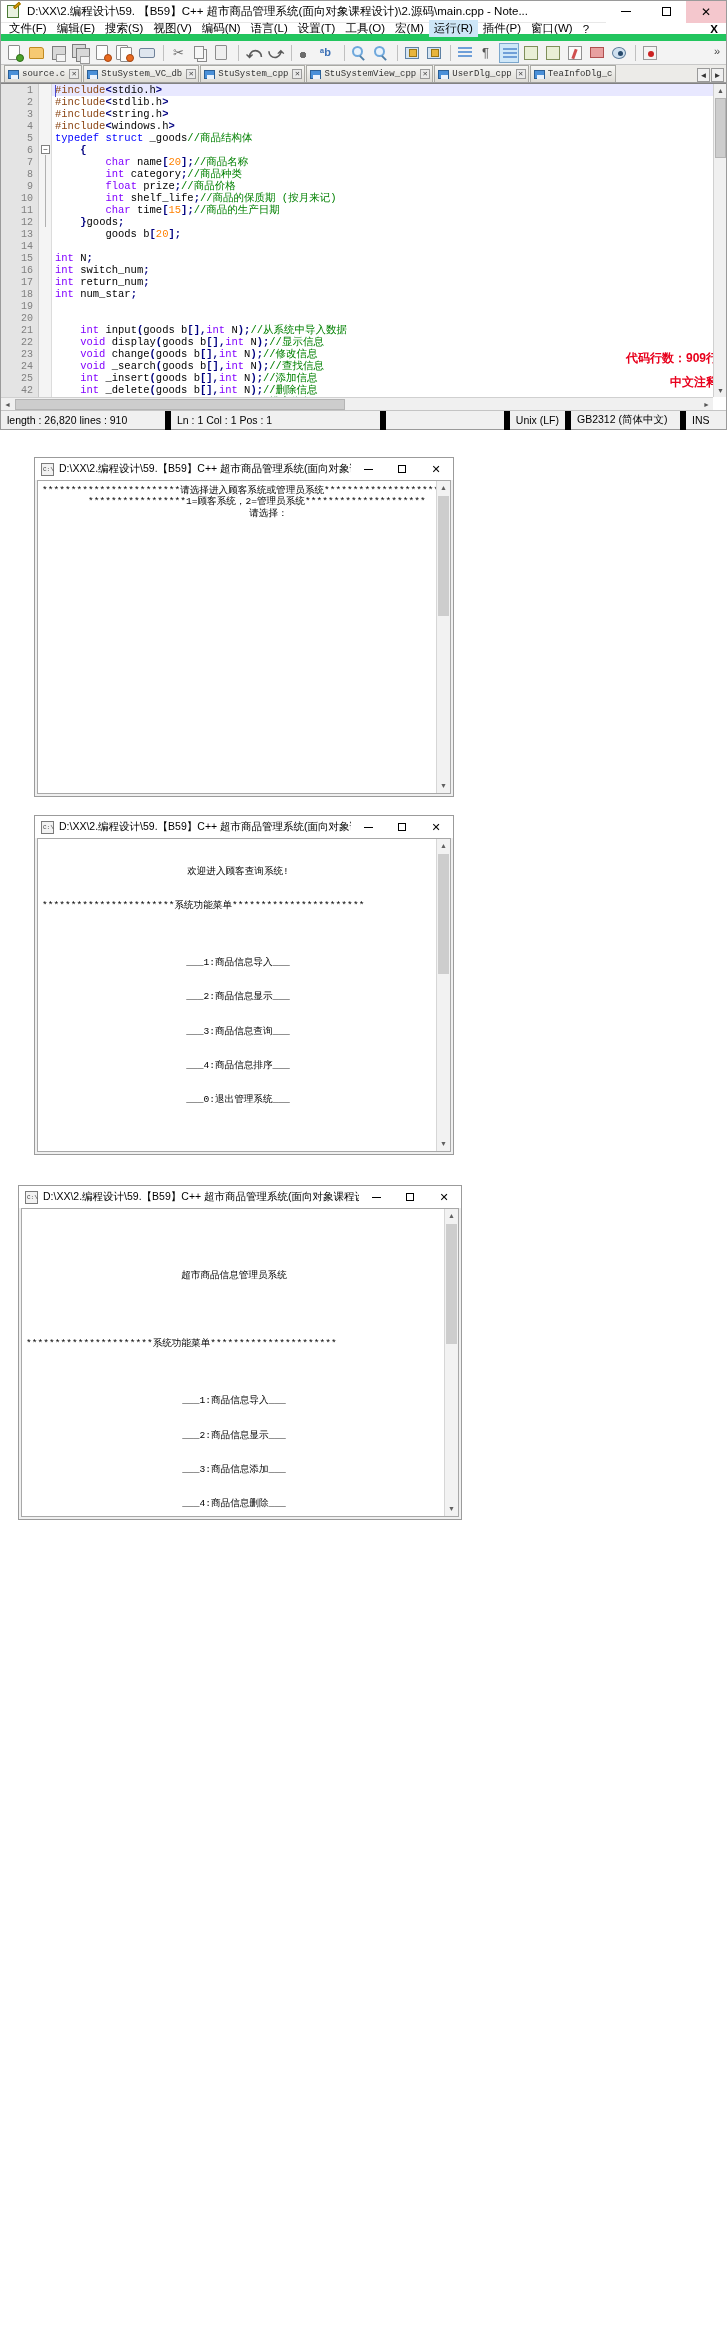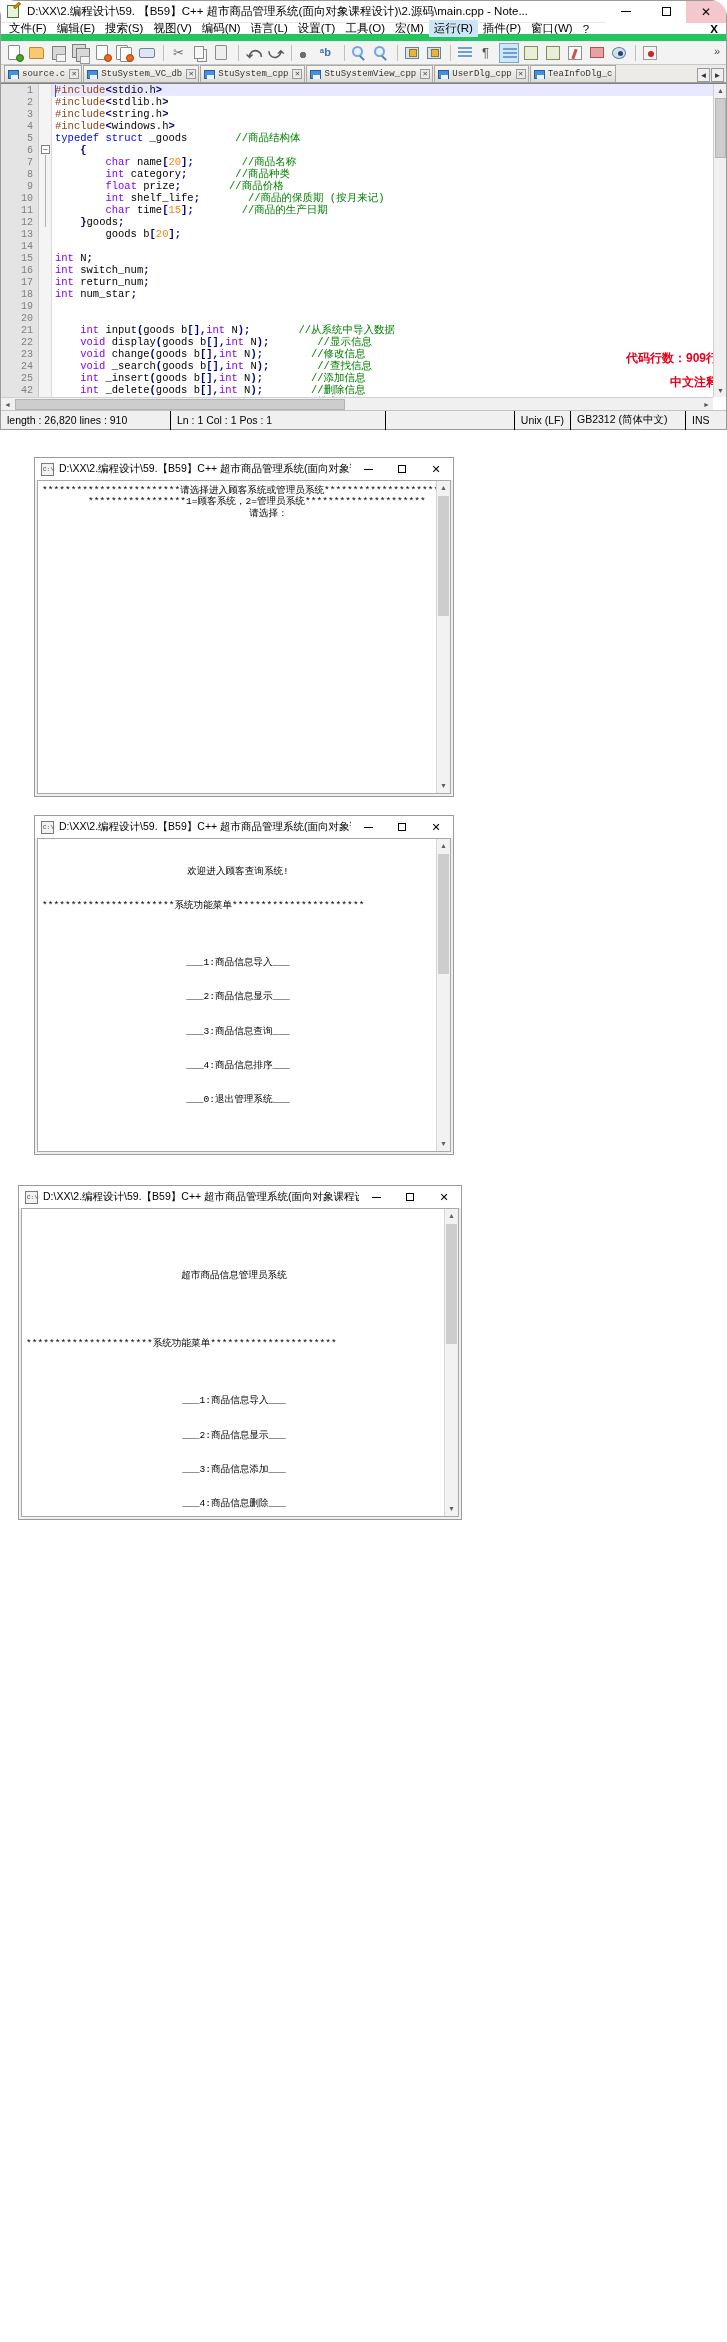--- a/index.html
+++ b/index.html
@@ -6,21 +6,20 @@
   html, body {
     margin: 0; padding: 0;
     background: #ffffff;
     font-family: "Liberation Sans", sans-serif;
   }
   #page {
     width: 727px; height: 2342px;
     position: relative;
     background: #ffffff;
     overflow: hidden;
-    border-radius: 17px;
   }
 
   
   .npp-window {
     position: absolute;
     left: 0; top: 0;
     width: 727px; height: 430px;
     background: #f0f0f0;
     border: 1px solid #9a9a9a;
     display: flex; flex-direction: column;
@@ -286,21 +285,21 @@
   .cl {
     font-family: "Liberation Mono", monospace;
     font-size: 10.5px; line-height: 12px;
     white-space: pre; color: #000;
     padding-left: 3px;
   }
   .cl.cur { background: #e8e8ff; }
   .k-pre { color: #8b4513; }      
   .k-kw  { color: #0000ff; font-weight: normal; }
   .k-type{ color: #8000ff; }
-  .k-cmt { color: #008000; margin-left: 48px; }
+  .k-cmt { color: #008000; }
   .k-num { color: #ff8000; }
   .k-op  { color: #000080; font-weight: bold; }
   .caret {
     position: absolute; left: 3px; top: 1px;
     width: 1px; height: 12px; background: #4a4ad0;
   }
   .red-note {
     position: absolute;
     right: 8px;
     font-family: "Liberation Sans", sans-serif;
@@ -336,21 +335,21 @@
   .npp-status {
     height: 19px; flex: none;
     background: #f0f0f0;
     border-top: 1px solid #c4c4c4;
     display: flex; align-items: center;
     font-size: 10.5px; color: #000;
   }
   .npp-status .cell {
     padding: 0 6px; height: 19px;
     display: flex; align-items: center;
-    border-right: 1px solid #000000;
+    border-right: 6px solid #000000;
     white-space: nowrap;
   }
   .npp-status .cell.w1 { width: 170px; }
   .npp-status .cell.w2 { width: 215px; }
   .npp-status .cell.w3 { flex: 1; }
   .npp-status .cell.w4 { width: 115px; }
   .npp-status .cell.w5 { width: 40px; border-right: none; }
 
   
   .console-window {

